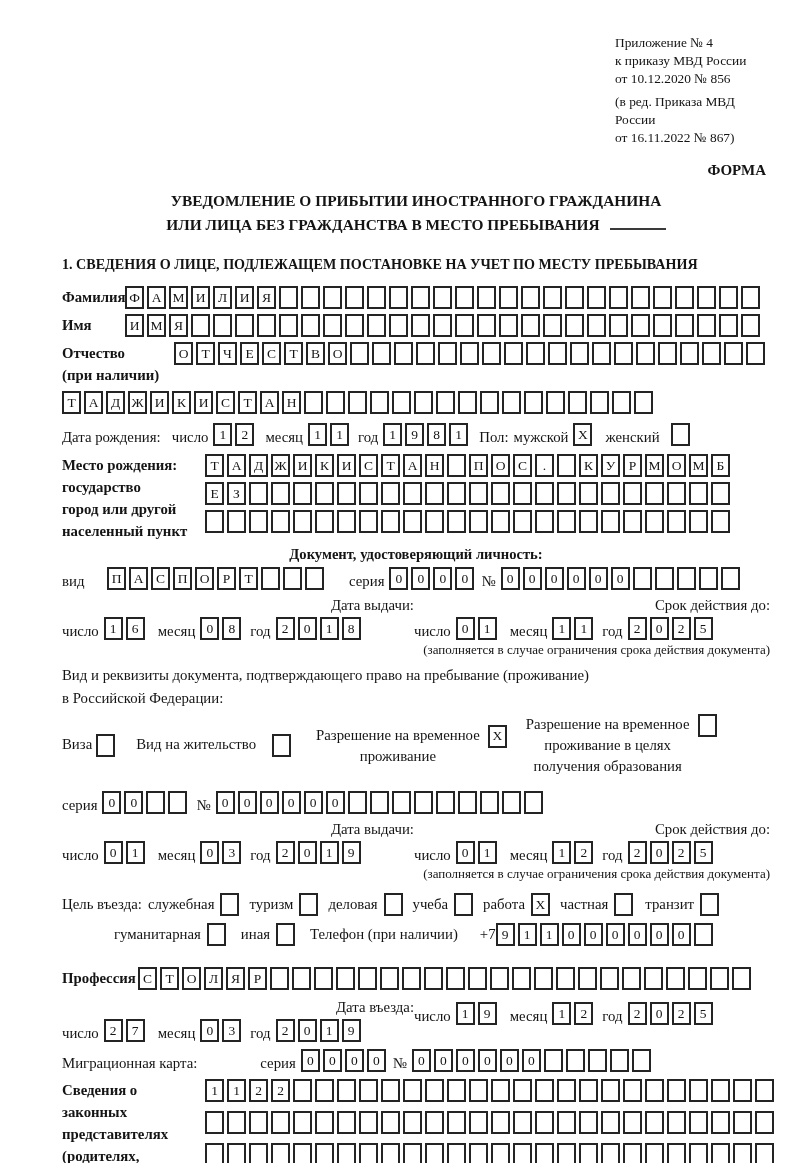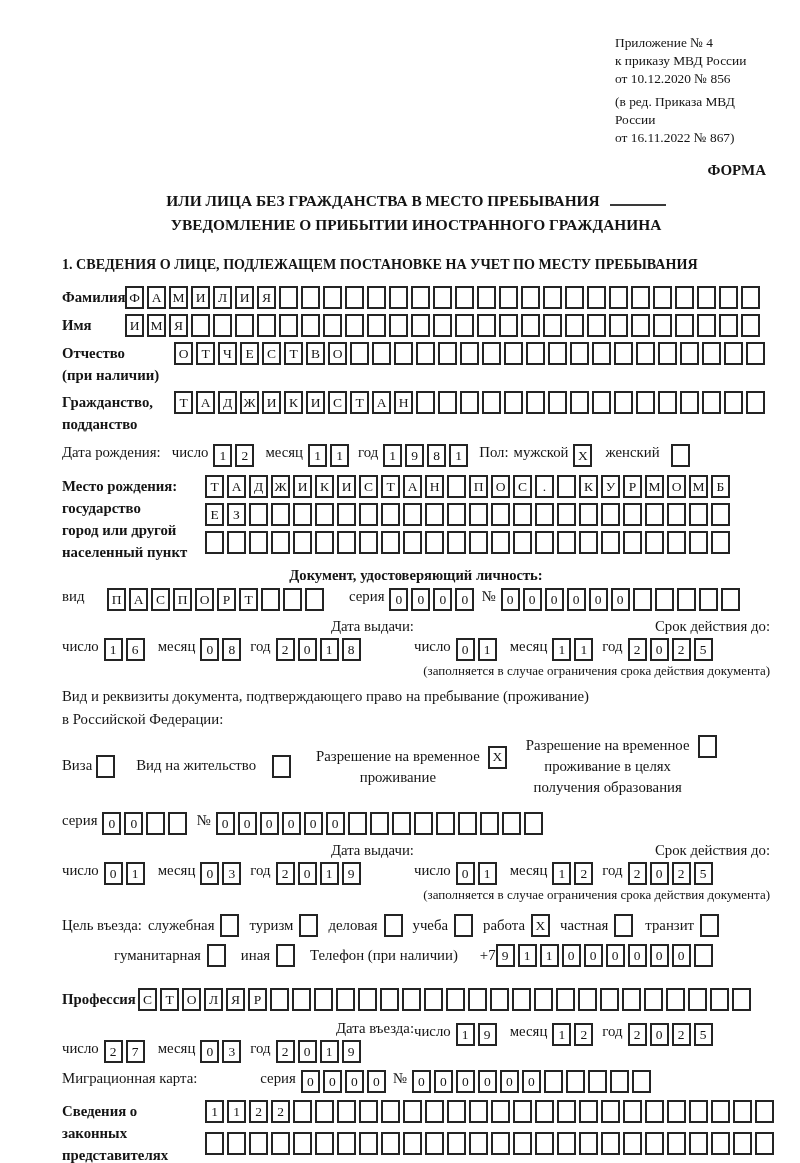--- a/index.html
+++ b/index.html
@@ -25,21 +25,21 @@
   .cbox {
     display:flex; align-items:center; justify-content:center; flex:none;
     width:19px; height:23px; box-sizing:border-box; margin-right:3px;
     border:2px solid #242424; font-size:13.5px; background:#fff;
   }
   .stack > .boxes { margin-bottom:5px; }
 
   .dcols { display:flex; margin-top:7px; }
   .dcol-l { width:352px; } .dcol-r { flex:1; }
   .dlabel { text-align:right; }
-  .drow { display:flex; align-items:flex-start; margin-top:3px; }
+  .drow { display:flex; align-items:flex-end; margin-top:3px; }
   .drow .t { margin-right:5px; }
   .note { text-align:right; font-size:13px; margin-top:2px; }
 
   .intro { margin-top:9px; }
   .intro2 { margin-top:6px; }
   .opts { display:flex; align-items:center; margin-top:7px; }
   .opt { display:flex; align-items:flex-start; flex:none; }
   .optlines { text-align:center; line-height:21px; }
   .opt .cbox { margin-left:8px; }
 
@@ -60,22 +60,22 @@
     <div>к приказу МВД России</div>
     <div>от 10.12.2020 № 856</div>
     <div class="gap"></div>
     <div>(в ред. Приказа МВД России</div>
     <div>от 16.11.2022 № 867)</div>
   </div>
 
   <div class="forma">ФОРМА</div>
 
   <div class="title">
+    <div>УВЕДОМЛЕНИЕ О ПРИБЫТИИ ИНОСТРАННОГО ГРАЖДАНИНА</div>
     <div><span>ИЛИ ЛИЦА БЕЗ ГРАЖДАНСТВА В МЕСТО ПРЕБЫВАНИЯ</span><span class="uline"></span></div>
-    <div>УВЕДОМЛЕНИЕ О ПРИБЫТИИ ИНОСТРАННОГО ГРАЖДАНИНА</div>
   </div>
 
   <div class="sect">1. СВЕДЕНИЯ О ЛИЦЕ, ПОДЛЕЖАЩЕМ ПОСТАНОВКЕ НА УЧЕТ ПО МЕСТУ ПРЕБЫВАНИЯ</div>
 
   <div class="frow" style="margin-top:13px;">
     <span class="lbl w63">Фамилия</span>
     <span class="boxes">
         <span class="cbox">Ф</span>
         <span class="cbox">А</span>
         <span class="cbox">М</span>
@@ -173,24 +173,20 @@
         <span class="cbox"></span>
         <span class="cbox"></span>
         <span class="cbox"></span>
         <span class="cbox"></span>
         <span class="cbox"></span>
         <span class="cbox"></span>
       </span>
   </div>
 
   <div class="frow">
-    <span class="lbl w112">
-      <span>Гражданство,</span>
-      <span class="sub">подданство</span>
-    </span>
     <span class="boxes">
         <span class="cbox">Т</span>
         <span class="cbox">А</span>
         <span class="cbox">Д</span>
         <span class="cbox">Ж</span>
         <span class="cbox">И</span>
         <span class="cbox">К</span>
         <span class="cbox">И</span>
         <span class="cbox">С</span>
         <span class="cbox">Т</span>

